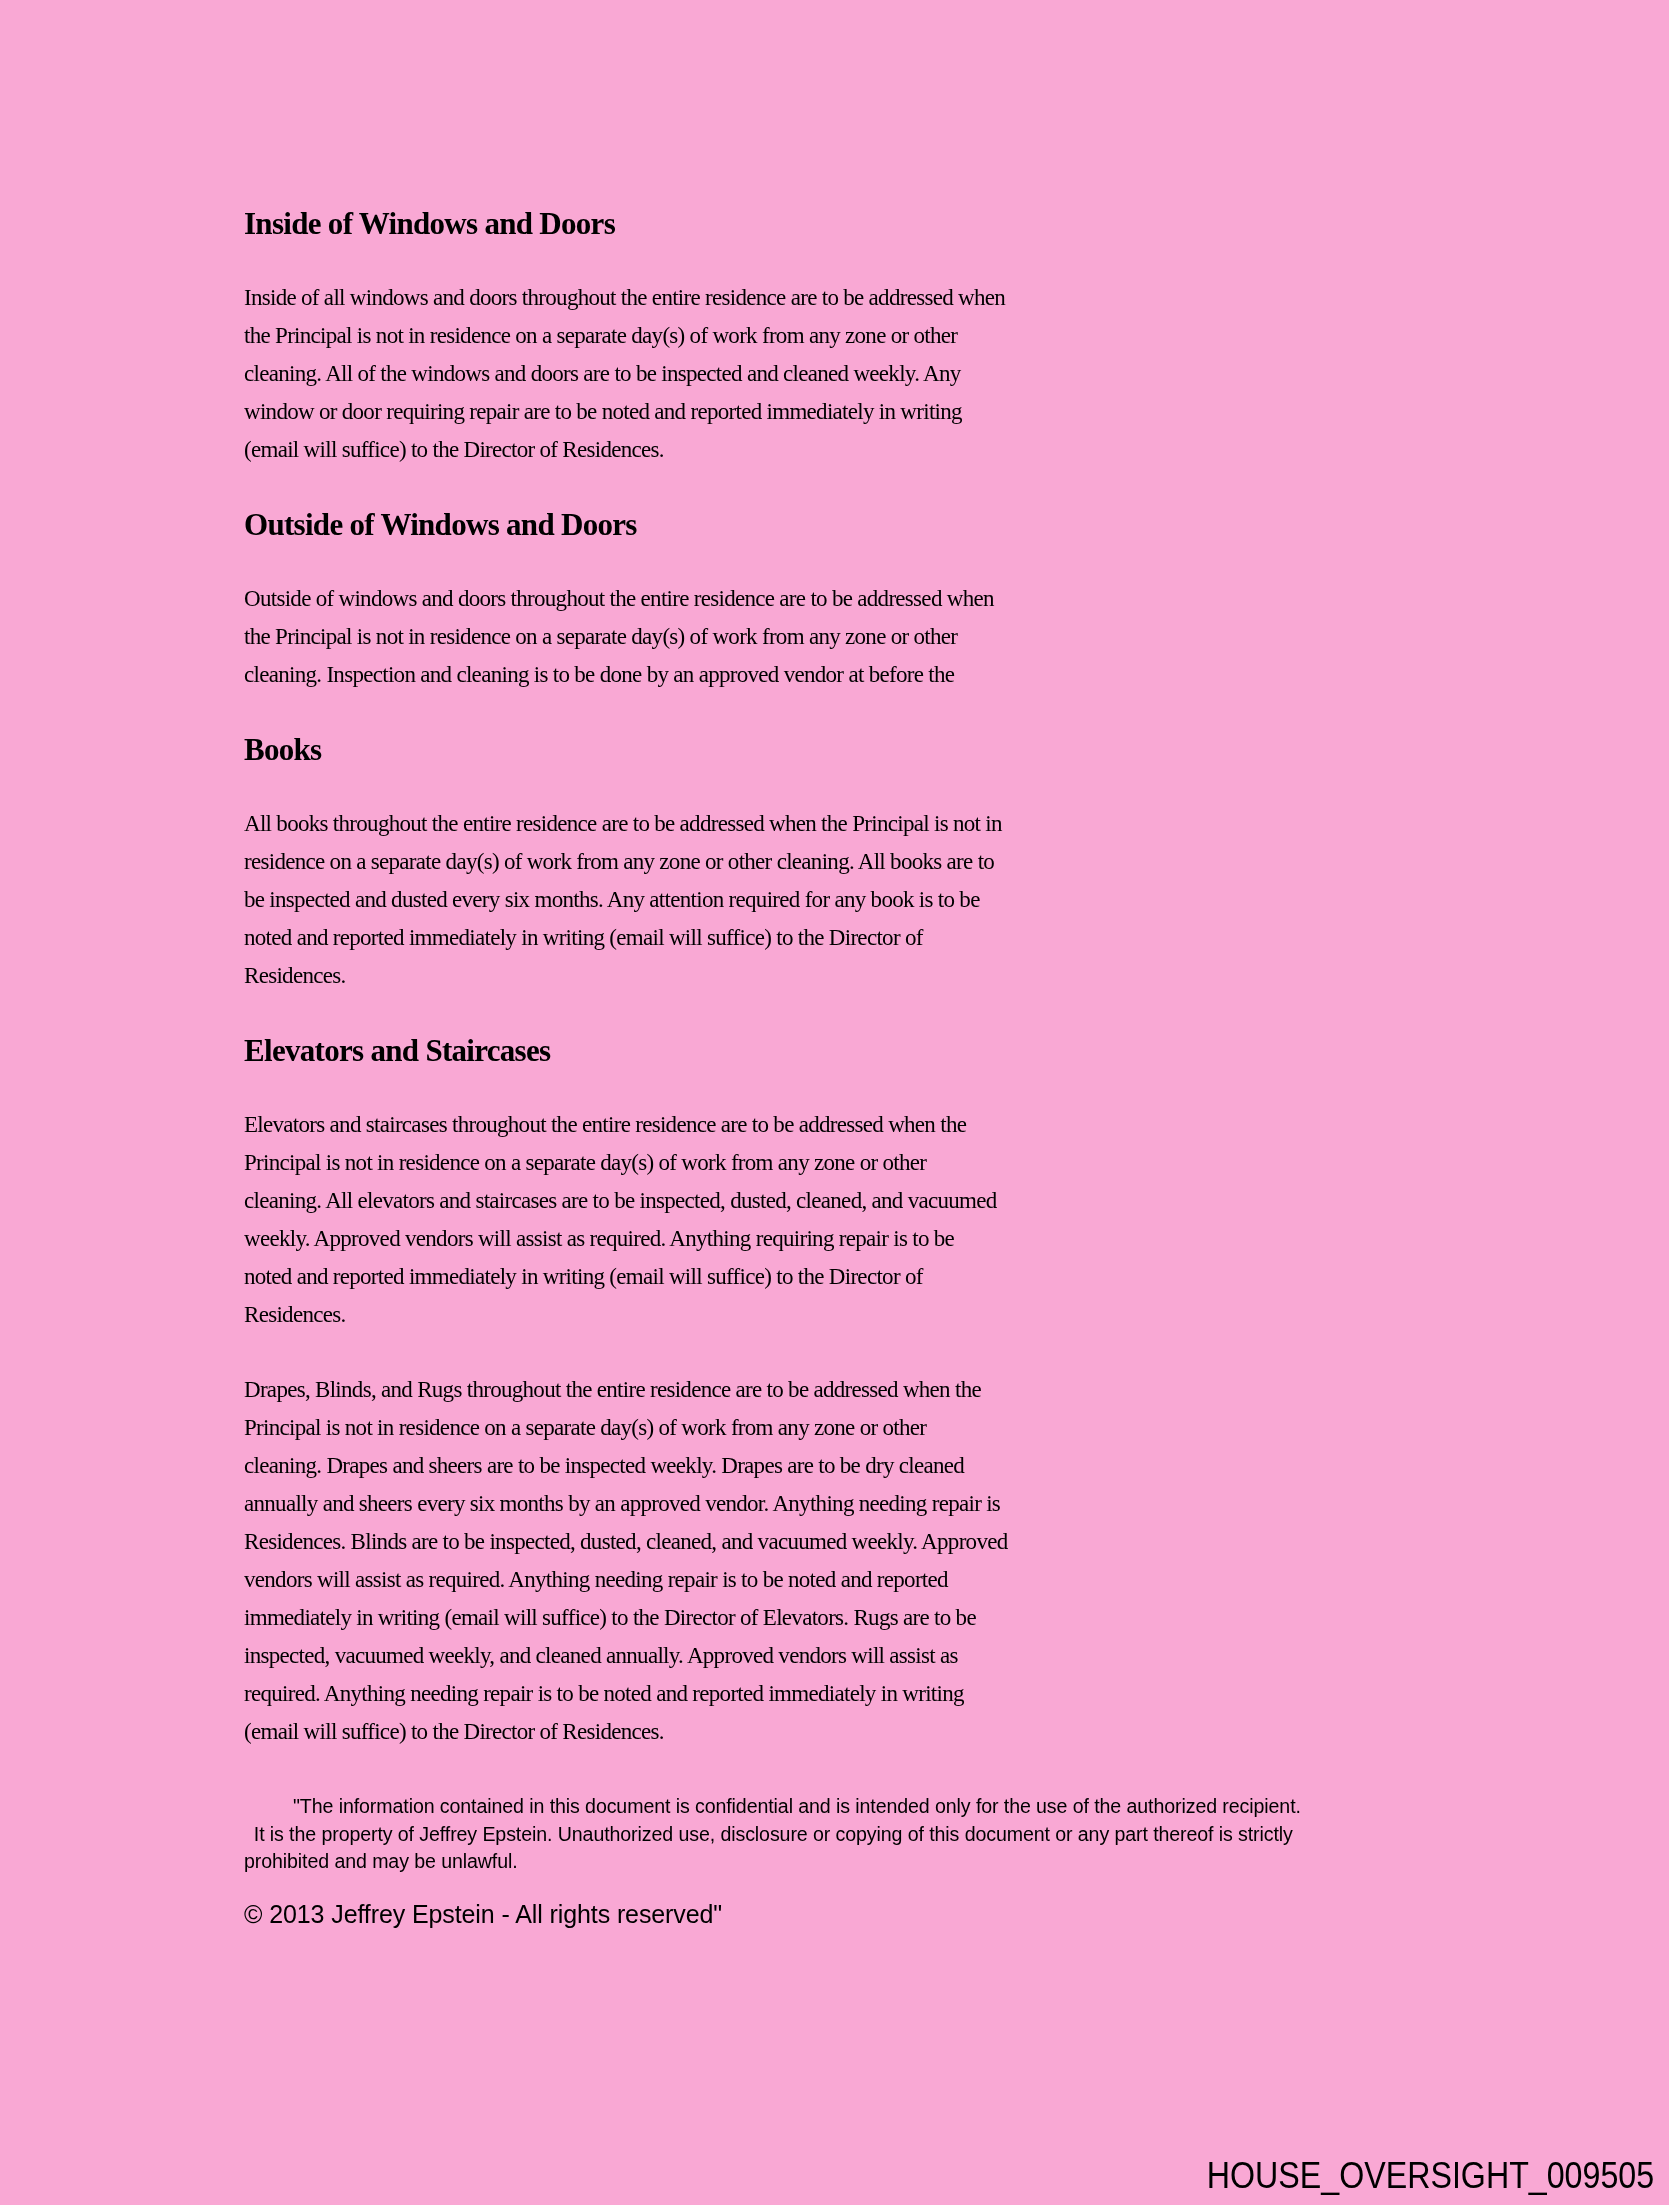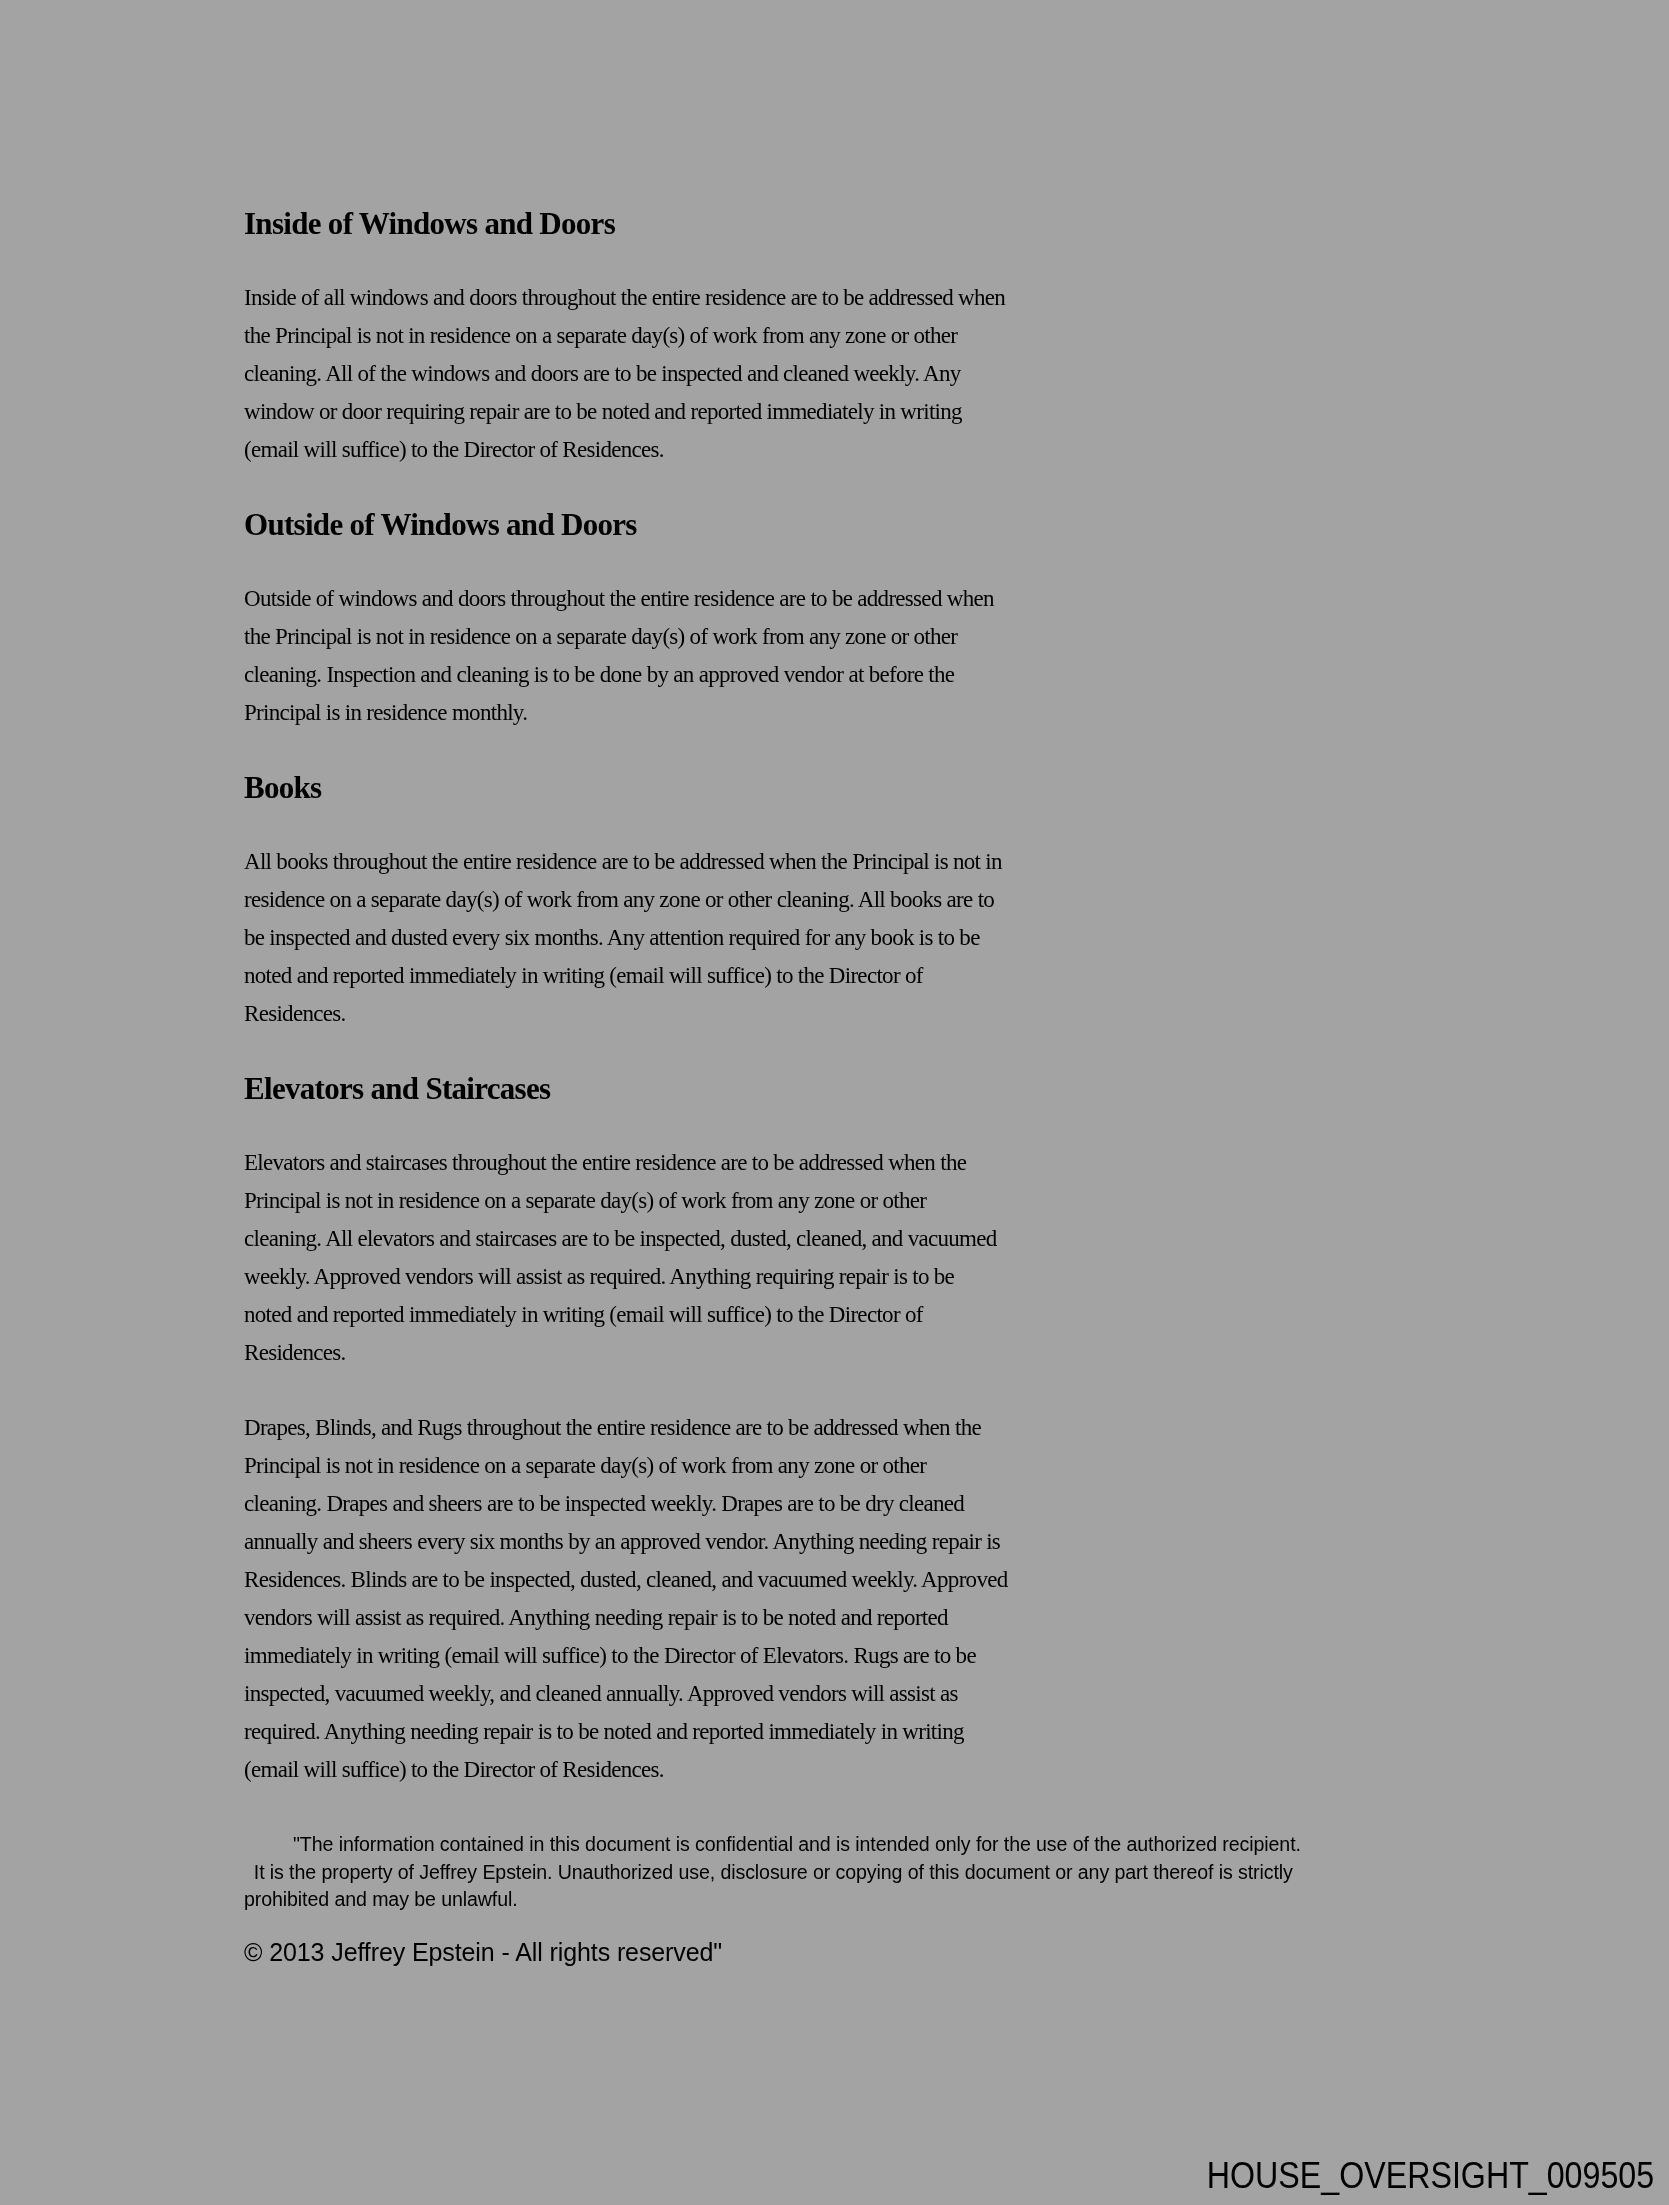--- a/index.html
+++ b/index.html
@@ -4,21 +4,21 @@
 <style>
   html, body {
     margin: 0;
     padding: 0;
     background: #e8e8e8;
   }
   .page {
     position: relative;
     width: 1669px;
     height: 2205px;
-    background: #a3a3a3;
+    background: #f9a8d4;
     color: #000000;
     overflow: hidden;
     font-family: "Liberation Serif", "DejaVu Serif", serif;
   }
   .content {
     position: absolute;
     left: 244px;
     top: 205px;
     width: 1244px;
   }
@@ -79,21 +79,20 @@
           <div class="pline">the Principal is not in residence on a separate day(s) of work from any zone or other</div>
           <div class="pline">cleaning. All of the windows and doors are to be inspected and cleaned weekly. Any</div>
           <div class="pline">window or door requiring repair are to be noted and reported immediately in writing</div>
           <div class="pline">(email will suffice) to the Director of Residences.</div>
         </div>
         <div class="section-heading">Outside of Windows and Doors</div>
         <div class="section-paragraph">
           <div class="pline">Outside of windows and doors throughout the entire residence are to be addressed when</div>
           <div class="pline">the Principal is not in residence on a separate day(s) of work from any zone or other</div>
           <div class="pline">cleaning. Inspection and cleaning is to be done by an approved vendor at before the</div>
-          <div class="pline">Principal is in residence monthly.</div>
         </div>
         <div class="section-heading">Books</div>
         <div class="section-paragraph">
           <div class="pline">All books throughout the entire residence are to be addressed when the Principal is not in</div>
           <div class="pline">residence on a separate day(s) of work from any zone or other cleaning. All books are to</div>
           <div class="pline">be inspected and dusted every six months. Any attention required for any book is to be</div>
           <div class="pline">noted and reported immediately in writing (email will suffice) to the Director of</div>
           <div class="pline">Residences.</div>
         </div>
         <div class="section-heading">Elevators and Staircases</div>

